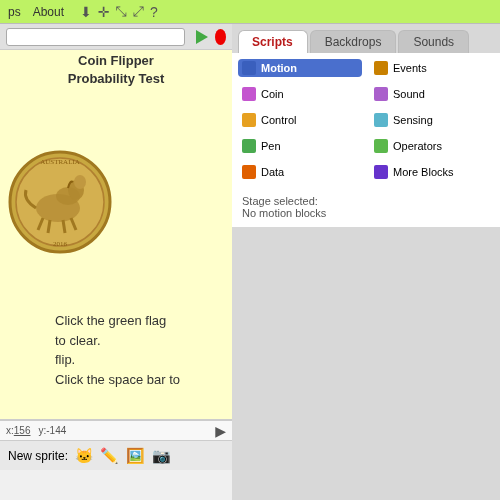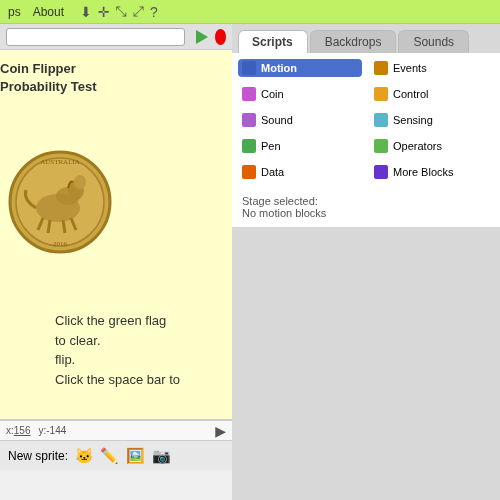--- a/index.html
+++ b/index.html
@@ -57,25 +57,25 @@
     .stage-area {
       background: #ffffcc;
       width: 232px;
       height: 370px;
       position: relative;
       border-bottom: 1px solid #ccc;
       overflow: hidden;
     }
 
     .stage-title {
-      text-align: left;
+      text-align: center;
       font-size: 13px;
       font-weight: bold;
       color: #333;
-      padding-top: 10px;
+      padding-top: 2px;
       line-height: 1.4;
     }
 
     .stage-instructions {
       position: absolute;
       bottom: 30px;
       left: 55px;
       font-size: 13px;
       color: #333;
       line-height: 1.5;
@@ -169,21 +169,21 @@
       border: 1px solid #bbb;
       border-bottom: none;
       background: #c5c5c5;
       cursor: pointer;
       font-size: 12px;
       color: #444;
     }
 
     .tab.active {
       background: white;
-      color: #404040;
+      color: #b91c1c;
       font-weight: bold;
       padding-left: 13px;
     }
 
     
     .script-area {
       background: white;
       flex: 1;
       display: flex;
       flex-direction: column;
@@ -343,27 +343,27 @@
           <div class="cat-dot" style="background:#c88000;"></div>
           <span class="cat-label">Events</span>
         </div>
 
         <div class="cat-item">
           <div class="cat-dot" style="background:#c455cf;"></div>
           <span class="cat-label">Coin</span>
         </div>
 
         <div class="cat-item">
+          <div class="cat-dot" style="background:#aa60cc;"></div>
+          <span class="cat-label">Sound</span>
+        </div>
+
+        <div class="cat-item">
           <div class="cat-dot" style="background:#e6a020;"></div>
           <span class="cat-label">Control</span>
-        </div>
-
-        <div class="cat-item">
-          <div class="cat-dot" style="background:#aa60cc;"></div>
-          <span class="cat-label">Sound</span>
         </div>
 
         <div class="cat-item">
           <div class="cat-dot" style="background:#5ab5cc;"></div>
           <span class="cat-label">Sensing</span>
         </div>
 
         <div class="cat-item">
           <div class="cat-dot" style="background:#4aaa50;"></div>
           <span class="cat-label">Pen</span>

